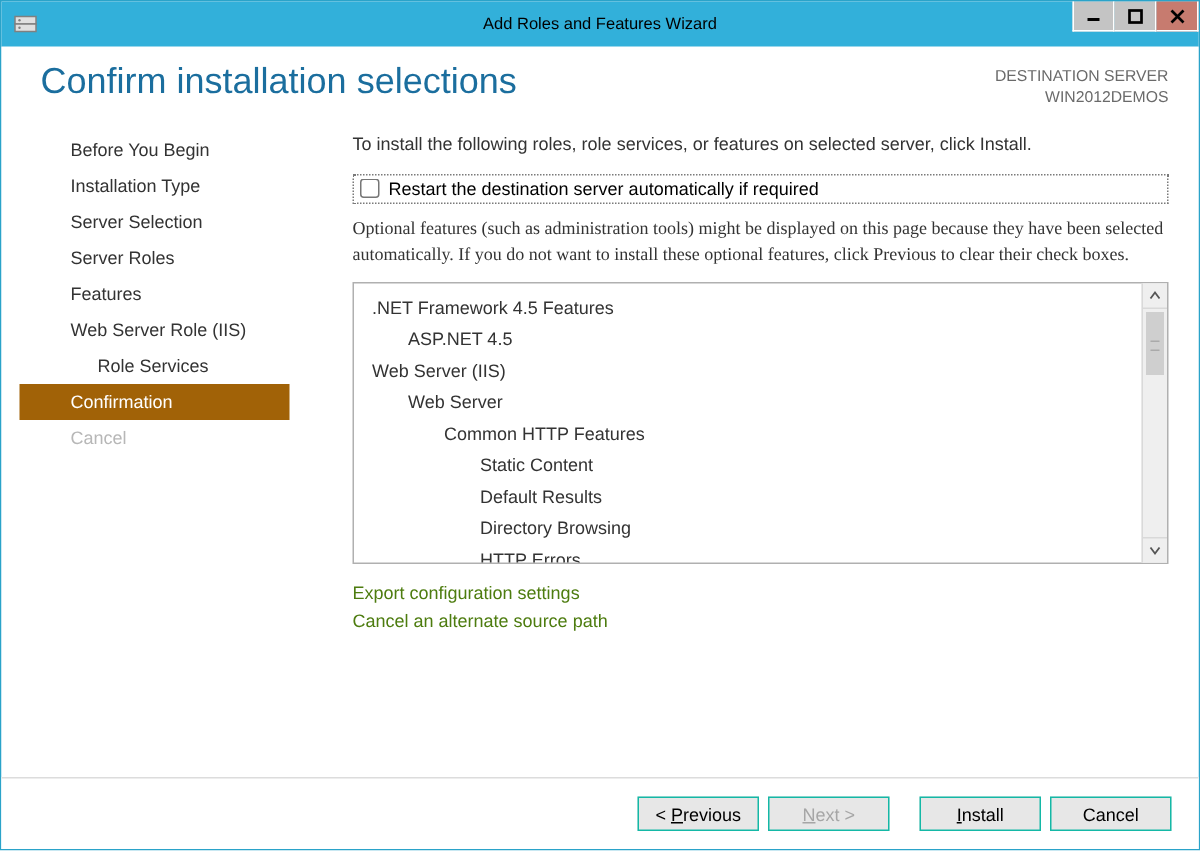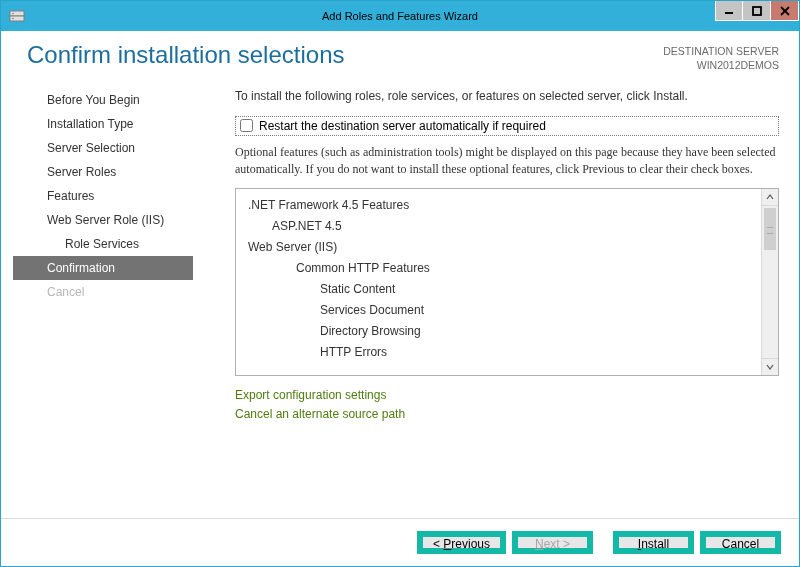--- a/index.html
+++ b/index.html
@@ -106,21 +106,21 @@
   }
   .nav-item {
     padding: 5px 4px 5px 34px;
     color: #333;
     font-size: 12px;
     white-space: nowrap;
     cursor: pointer;
   }
   .nav-item.indent { padding-left: 52px; }
   .nav-item.selected {
-    background: #737373;
+    background: #a16207;
     color: #fff;
   }
   .nav-item.disabled {
     color: #b7b7b7;
     cursor: default;
   }
 
   .main {
     flex: 1;
     padding: 2px 14px 0 18px;
@@ -226,21 +226,21 @@
     display: flex;
     align-items: center;
     justify-content: flex-end;
     gap: 6px;
     padding-right: 18px;
     background: #fff;
   }
   .btn {
     min-width: 81px;
     height: 23px;
-    border: 6px solid #14b8a6;
+    border: 1px solid #14b8a6;
     background: #e7e7e7;
     font-size: 12px;
     color: #000;
     padding: 0 10px;
     cursor: pointer;
   }
   .btn[disabled] {
     color: #a6a6a6;
     cursor: default;
   }
@@ -314,23 +314,24 @@
           <label for="restartcb">Restart the destination server automatically if required</label>
         </div>
 
         <div class="note">Optional features (such as administration tools) might be displayed on this page because they have been selected automatically. If you do not want to install these optional features, click Previous to clear their check boxes.</div>
 
         <div class="feature-box">
           <div class="feature-list" id="flist">
               <div class="fi0">.NET Framework 4.5 Features</div>
               <div class="fi1">ASP.NET 4.5</div>
               <div class="fi0">Web Server (IIS)</div>
+              <div class="fi1">Web Server</div>
               <div class="fi2">Common HTTP Features</div>
               <div class="fi3">Static Content</div>
-              <div class="fi3">Services Document</div>
+              <div class="fi3">Default Results</div>
               <div class="fi3">Directory Browsing</div>
               <div class="fi3">HTTP Errors</div>
             </div>
           <div class="scroll">
             <div class="scroll-btn up">
               <svg width="8" height="8">
                   <polyline points="1,6 4,2 7,6" fill="none" stroke="#555" stroke-width="1.2"></polyline>
                 </svg>
             </div>
             <div class="scroll-thumb"></div>

